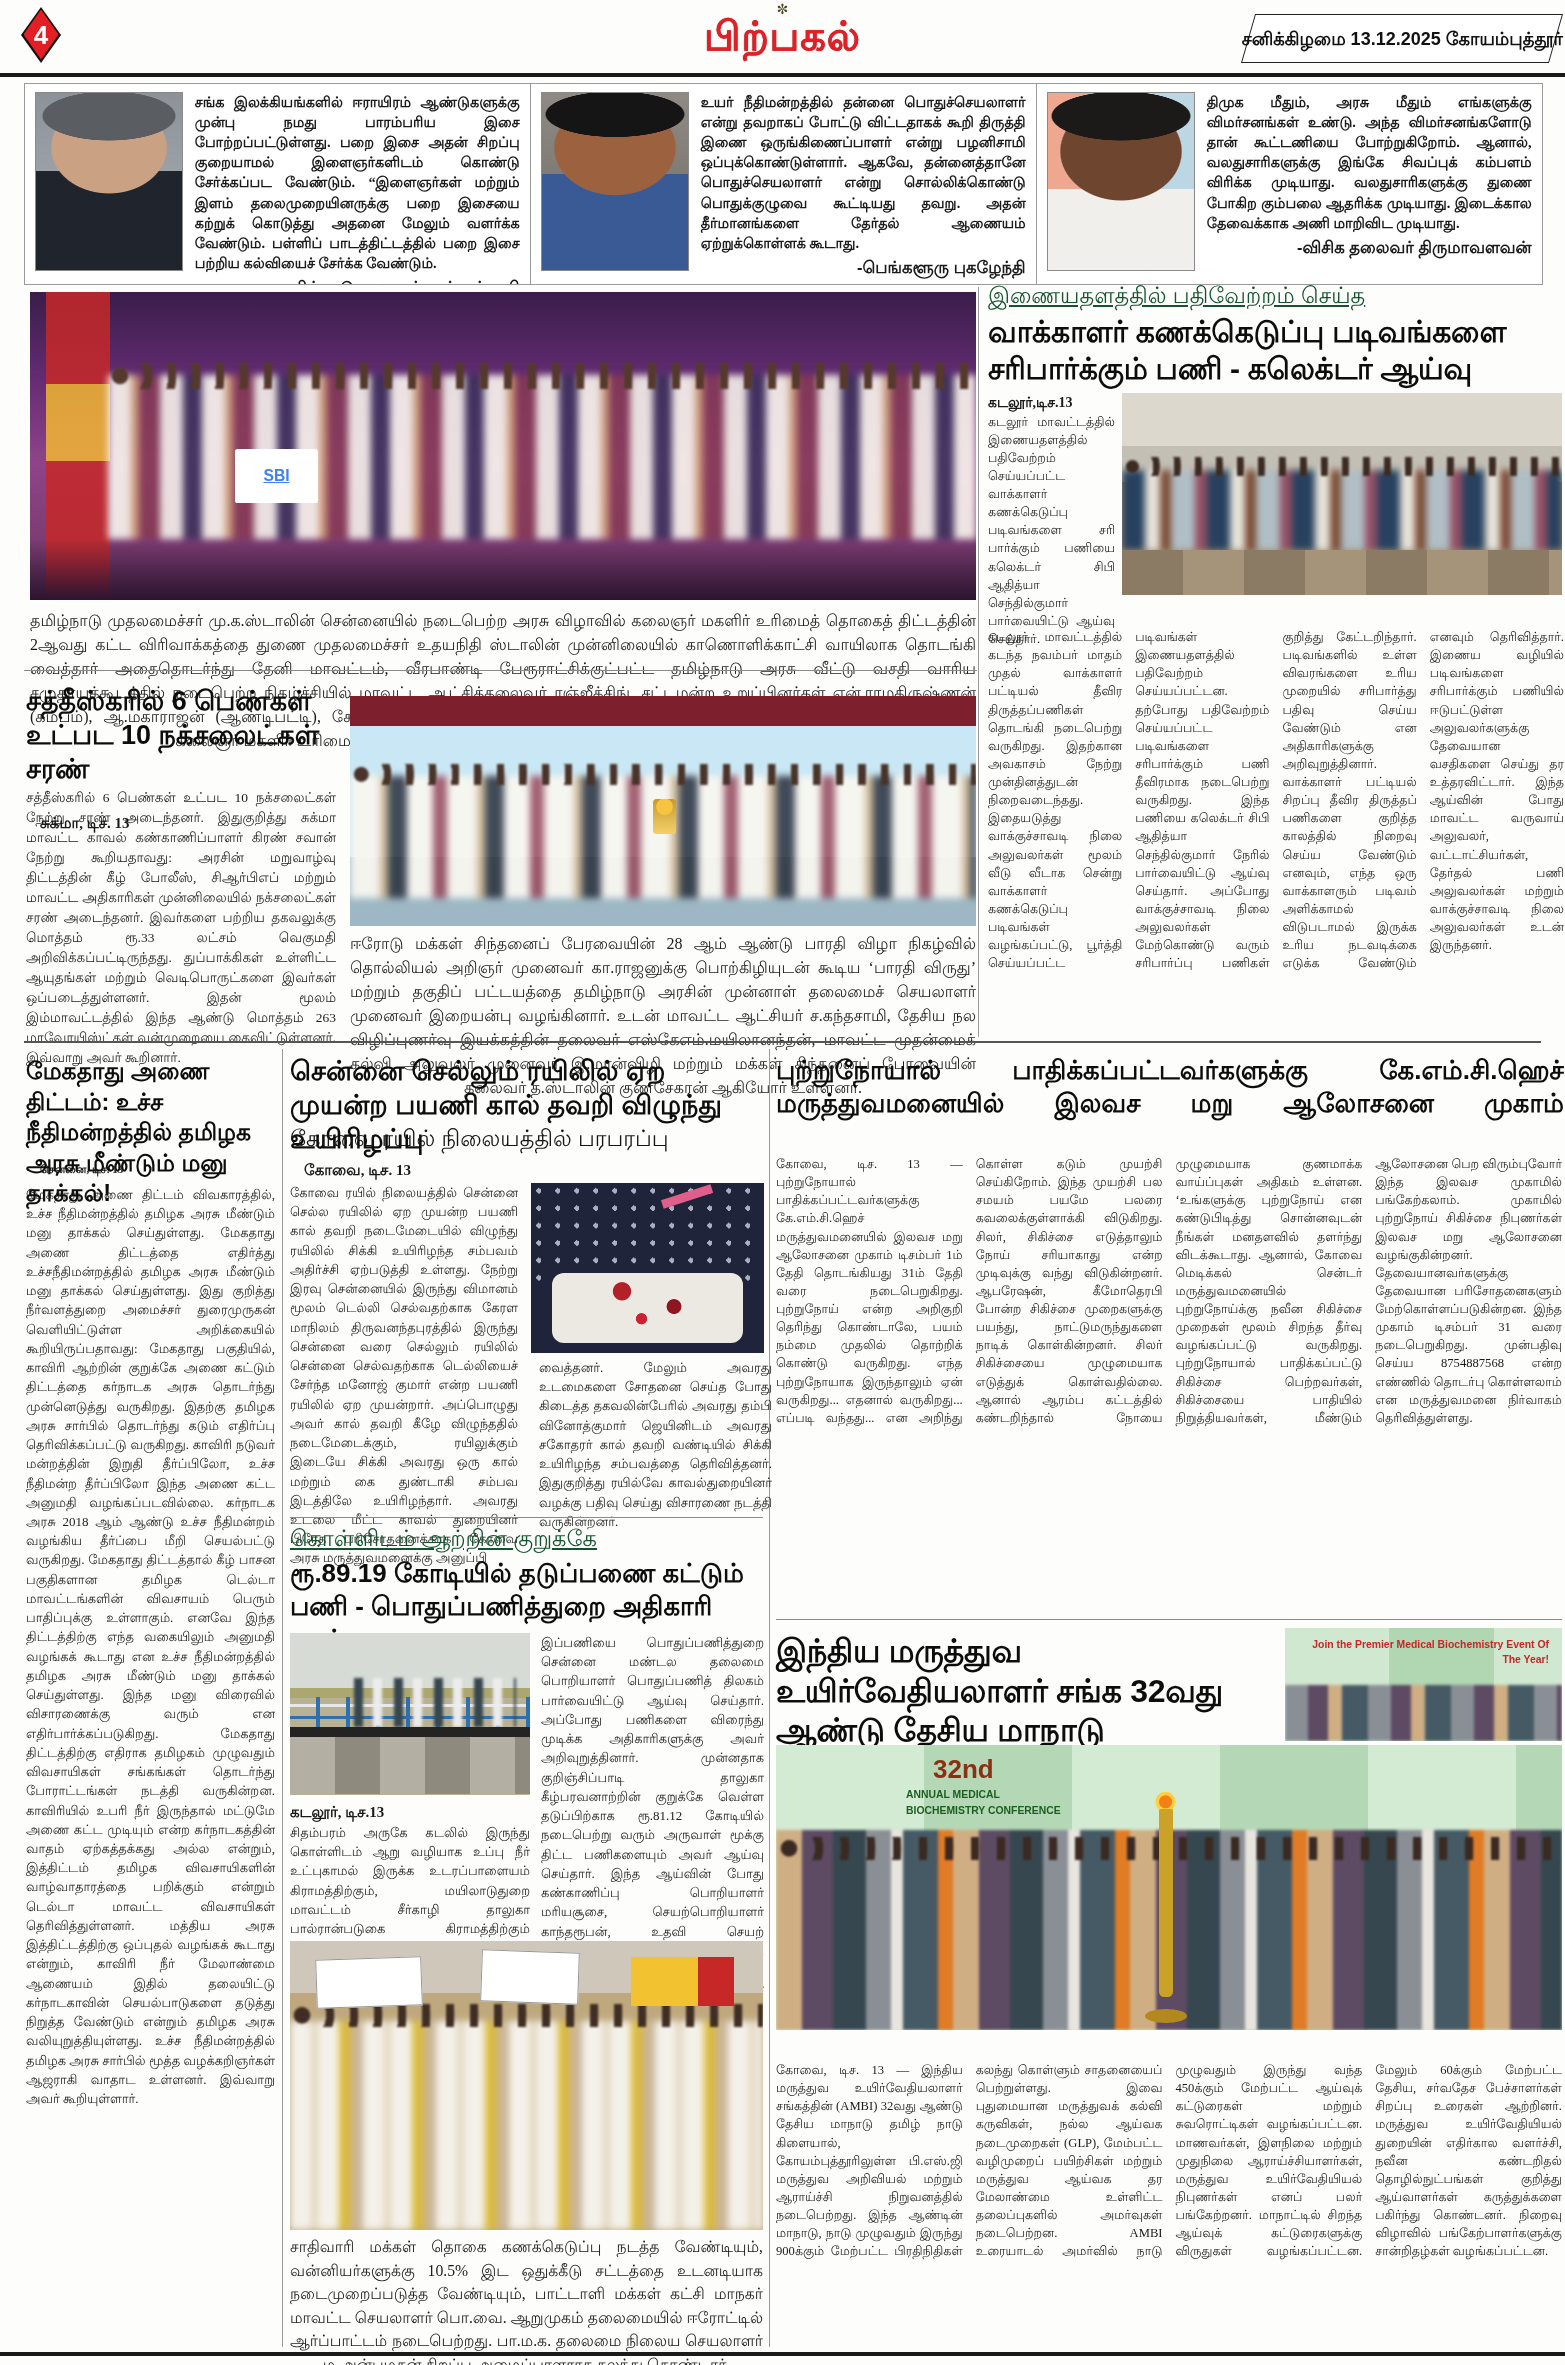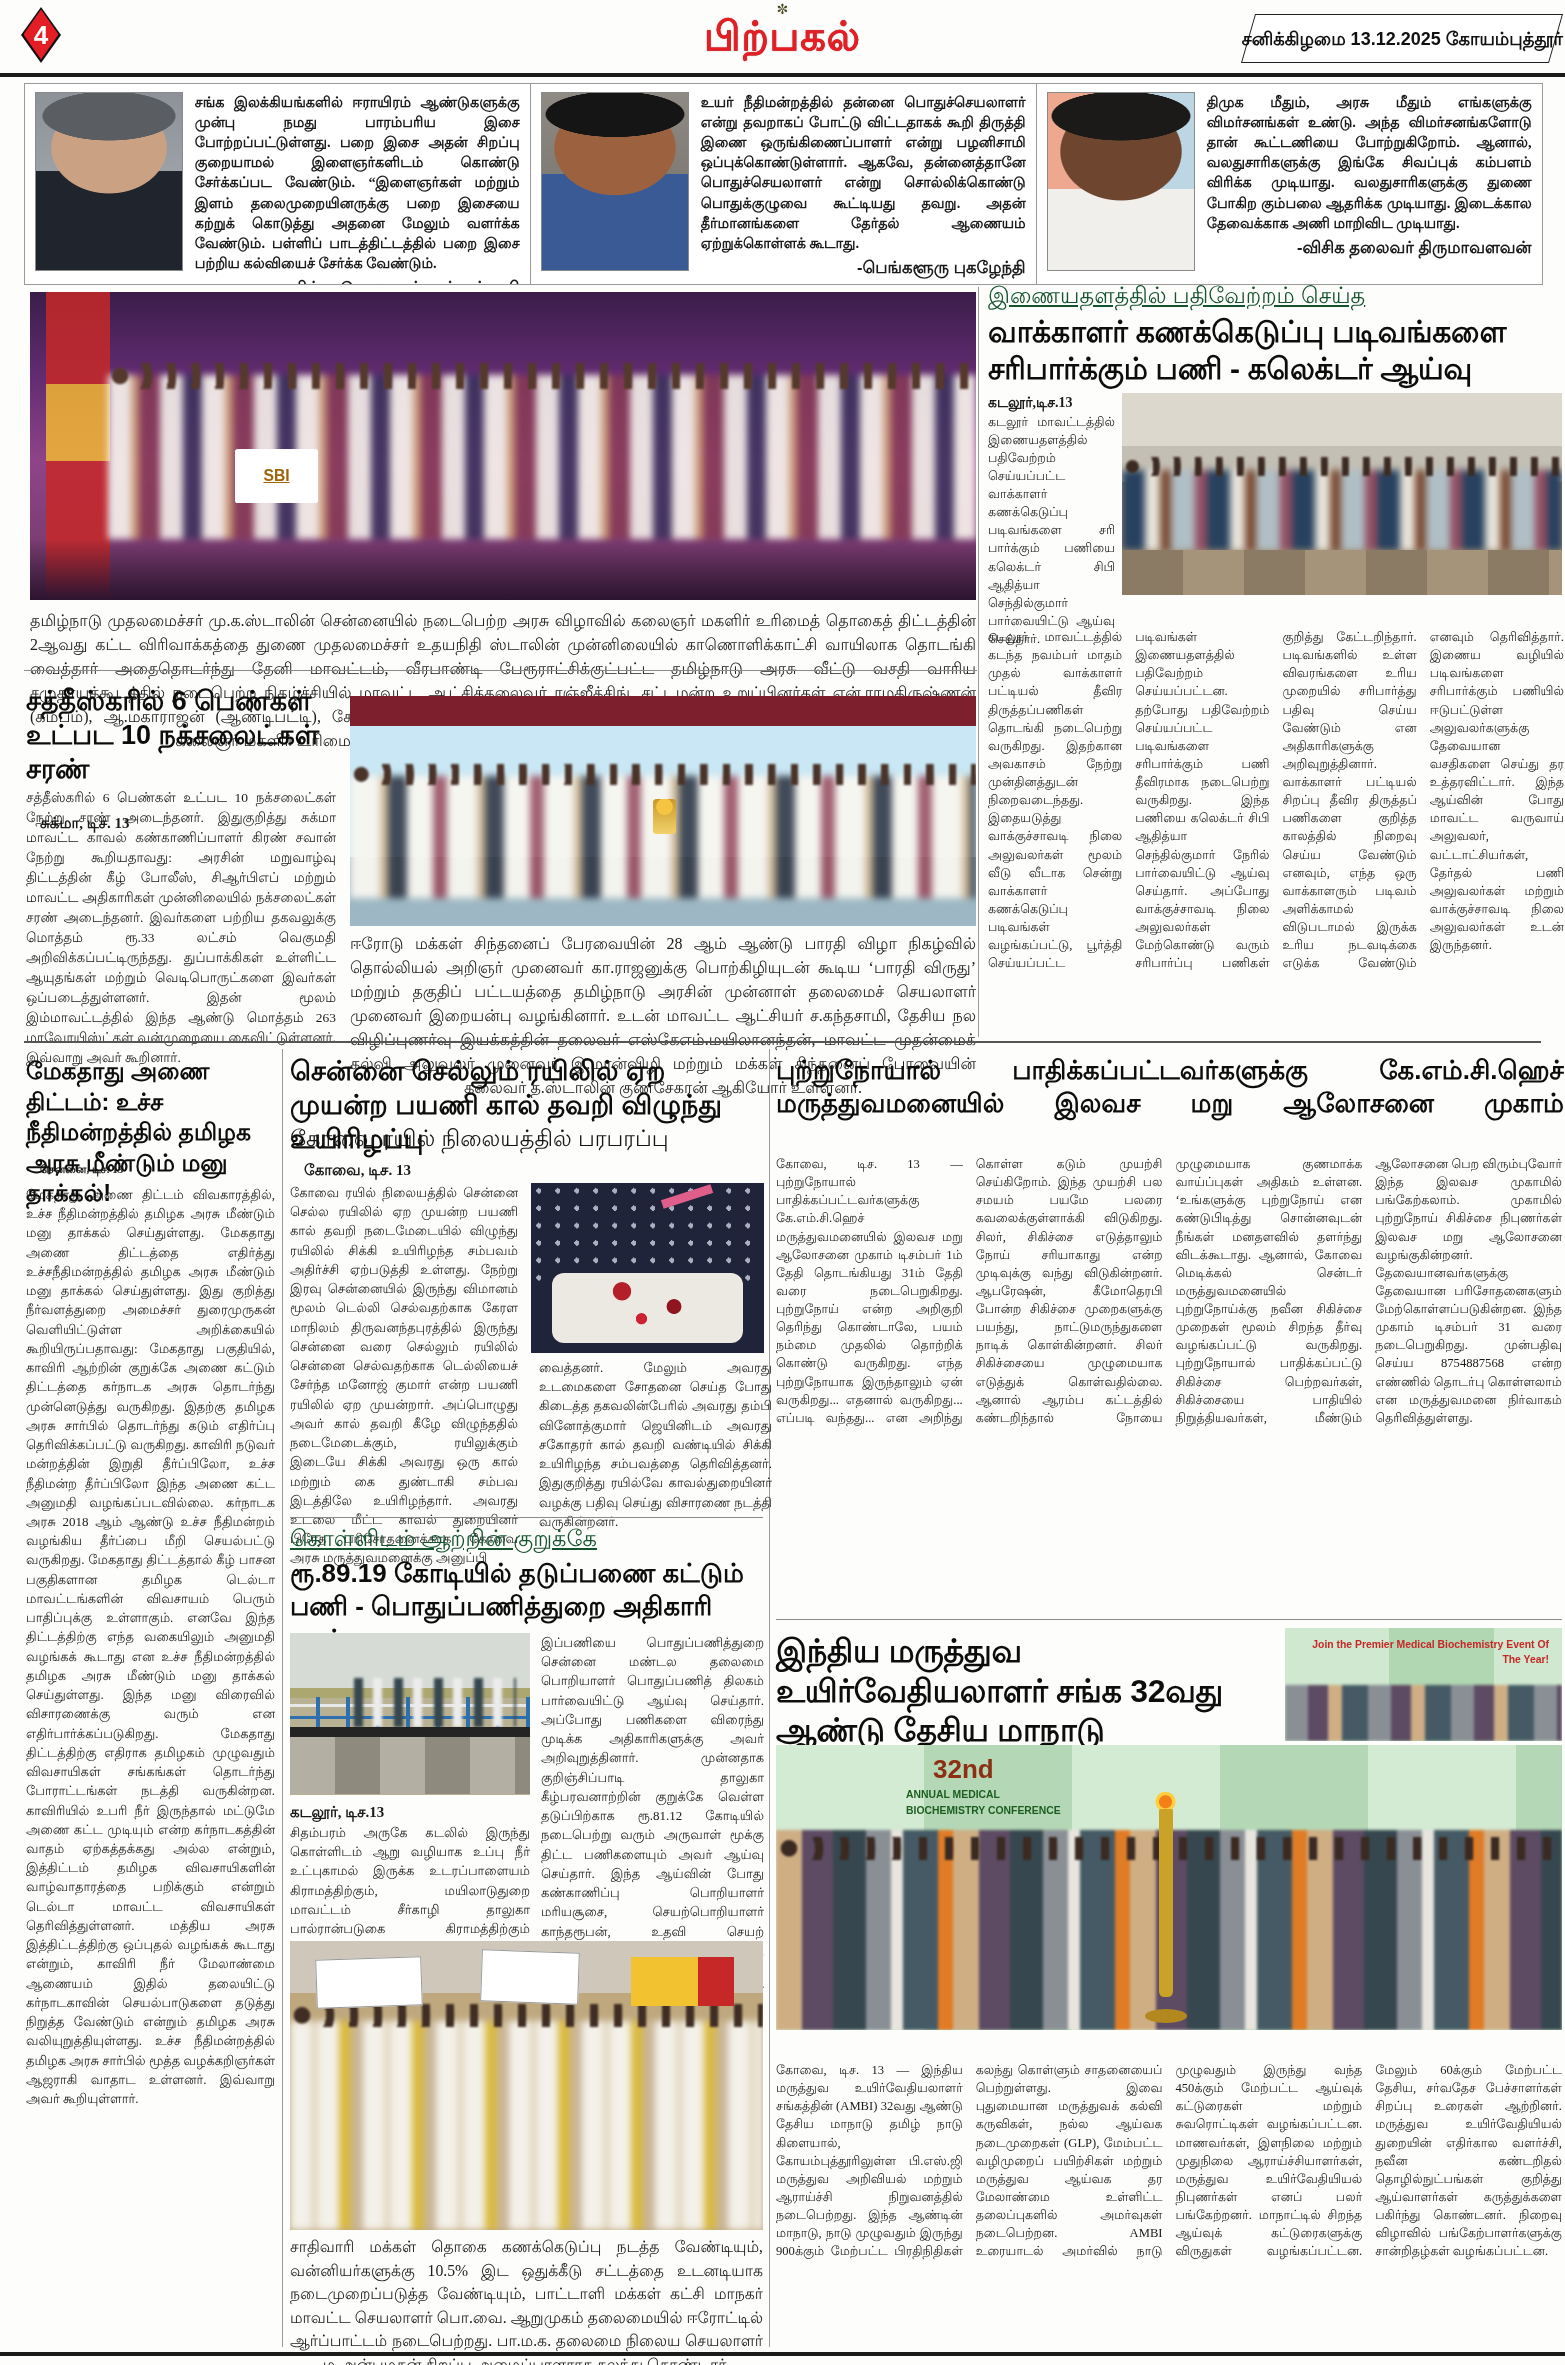--- a/index.html
+++ b/index.html
@@ -101,21 +101,21 @@
       <div class="qattr">-விசிக தலைவர் திருமாவளவன்</div>
     </div>
   </div>
 
   <div class="photo" style="left:30px;top:292px;width:946px;height:308px;background:linear-gradient(180deg,#3a1d4a 0%,#632c72 28%,#8f4489 55%,#6e3763 100%);">
     <div class="abs" style="left:15.7px;top:0;width:64px;height:100%;background:linear-gradient(180deg,#c62828 0 30%,#f2b632 30% 55%,#c62828 55% 100%);opacity:.85;"></div>
     <div class="abs blur" style="left:78px;top:83px;width:868px;height:164px;background:repeating-linear-gradient(90deg,rgba(250,246,238,.9) 0 22.6px,rgba(214,168,120,.85) 22.6px 31px,rgba(136,58,82,.8) 31px 52px,rgba(244,240,234,.9) 52px 75px,rgba(58,50,92,.85) 75px 94px);"></div>
     <div class="abs" style="left:78px;top:71px;width:868px;height:26px;background:repeating-radial-gradient(circle at 12px 13px,#55392c 0 7.8px,transparent 8.7px 24px);filter:blur(0.9px);"></div>
     <div class="abs" style="left:0;bottom:0;width:100%;height:61px;background:linear-gradient(180deg,transparent,#2c1430);"></div>
     <div class="abs" style="left:205px;top:157px;width:83px;height:54px;background:#fff;border-radius:2.6px;display:flex;align-items:center;justify-content:center;">
-      <span style="font:800 15.7px 'Liberation Sans',sans-serif;color:#a16207;text-decoration:underline;">SBI</span>
+      <span style="font:800 15.7px 'Liberation Sans',sans-serif;color:#3b82f6;text-decoration:underline;">SBI</span>
     </div>
   </div>
   <div class="abs caption" style="left:30px;top:609px;width:946px;">தமிழ்நாடு முதலமைச்சர் மு.க.ஸ்டாலின் சென்னையில் நடைபெற்ற அரசு விழாவில் கலைஞர் மகளிர் உரிமைத் தொகைத் திட்டத்தின் 2ஆவது கட்ட விரிவாக்கத்தை துணை முதலமைச்சர் உதயநிதி ஸ்டாலின் முன்னிலையில் காணொளிக்காட்சி வாயிலாக தொடங்கி வைத்தார் அதைதொடர்ந்து தேனி மாவட்டம், வீரபாண்டி பேரூராட்சிக்குட்பட்ட தமிழ்நாடு அரசு வீட்டு வசதி வாரிய சமுதாயக்கூடத்தில் நடைபெற்ற நிகழ்ச்சியில் மாவட்ட ஆட்சித்தலைவர் ரஞ்ஜீத்சிங், சட்டமன்ற உறுப்பினர்கள் என்.ராமகிருஷ்ணன் (கம்பம்), ஆ.மகாராஜன் (ஆண்டிபட்டி), கே.எஸ்.சரவணக்குமார் (பெரியகுளம்) ஆகியோர் முன்னிலையில் 1750 மகளிர்களுக்கு கலைஞர் மகளிர் உரிமைத் தொகை பெறுவதற்கான வங்கிப் பற்று அட்டைகளை வழங்கினார்.</div>
 
   <div class="abs rule-v" style="left:978px;top:287px;height:750px;"></div>
   <div class="abs kicker" style="left:988px;top:282px;width:574px;">இணையதளத்தில் பதிவேற்றம் செய்த</div>
   <div class="abs headline" style="left:988px;top:313px;width:576px;">வாக்காளர் கணக்கெடுப்பு படிவங்களை சரிபார்க்கும் பணி - கலெக்டர் ஆய்வு</div>
 
   <div class="photo" style="left:1122px;top:393px;width:440px;height:202px;background:linear-gradient(180deg,#ddd8cd 0 26%,#c3bfb4 26% 44%,#9c8c75 44% 100%);">
     <div class="abs blur" style="left:0;top:77px;width:100%;height:80px;background:repeating-linear-gradient(90deg,#27415f 0 22.6px,#e8e4da 22.6px 38px,#7a4a33 38px 49px,#b0bec5 49px 73px,#944f63 73px 85px);"></div>

